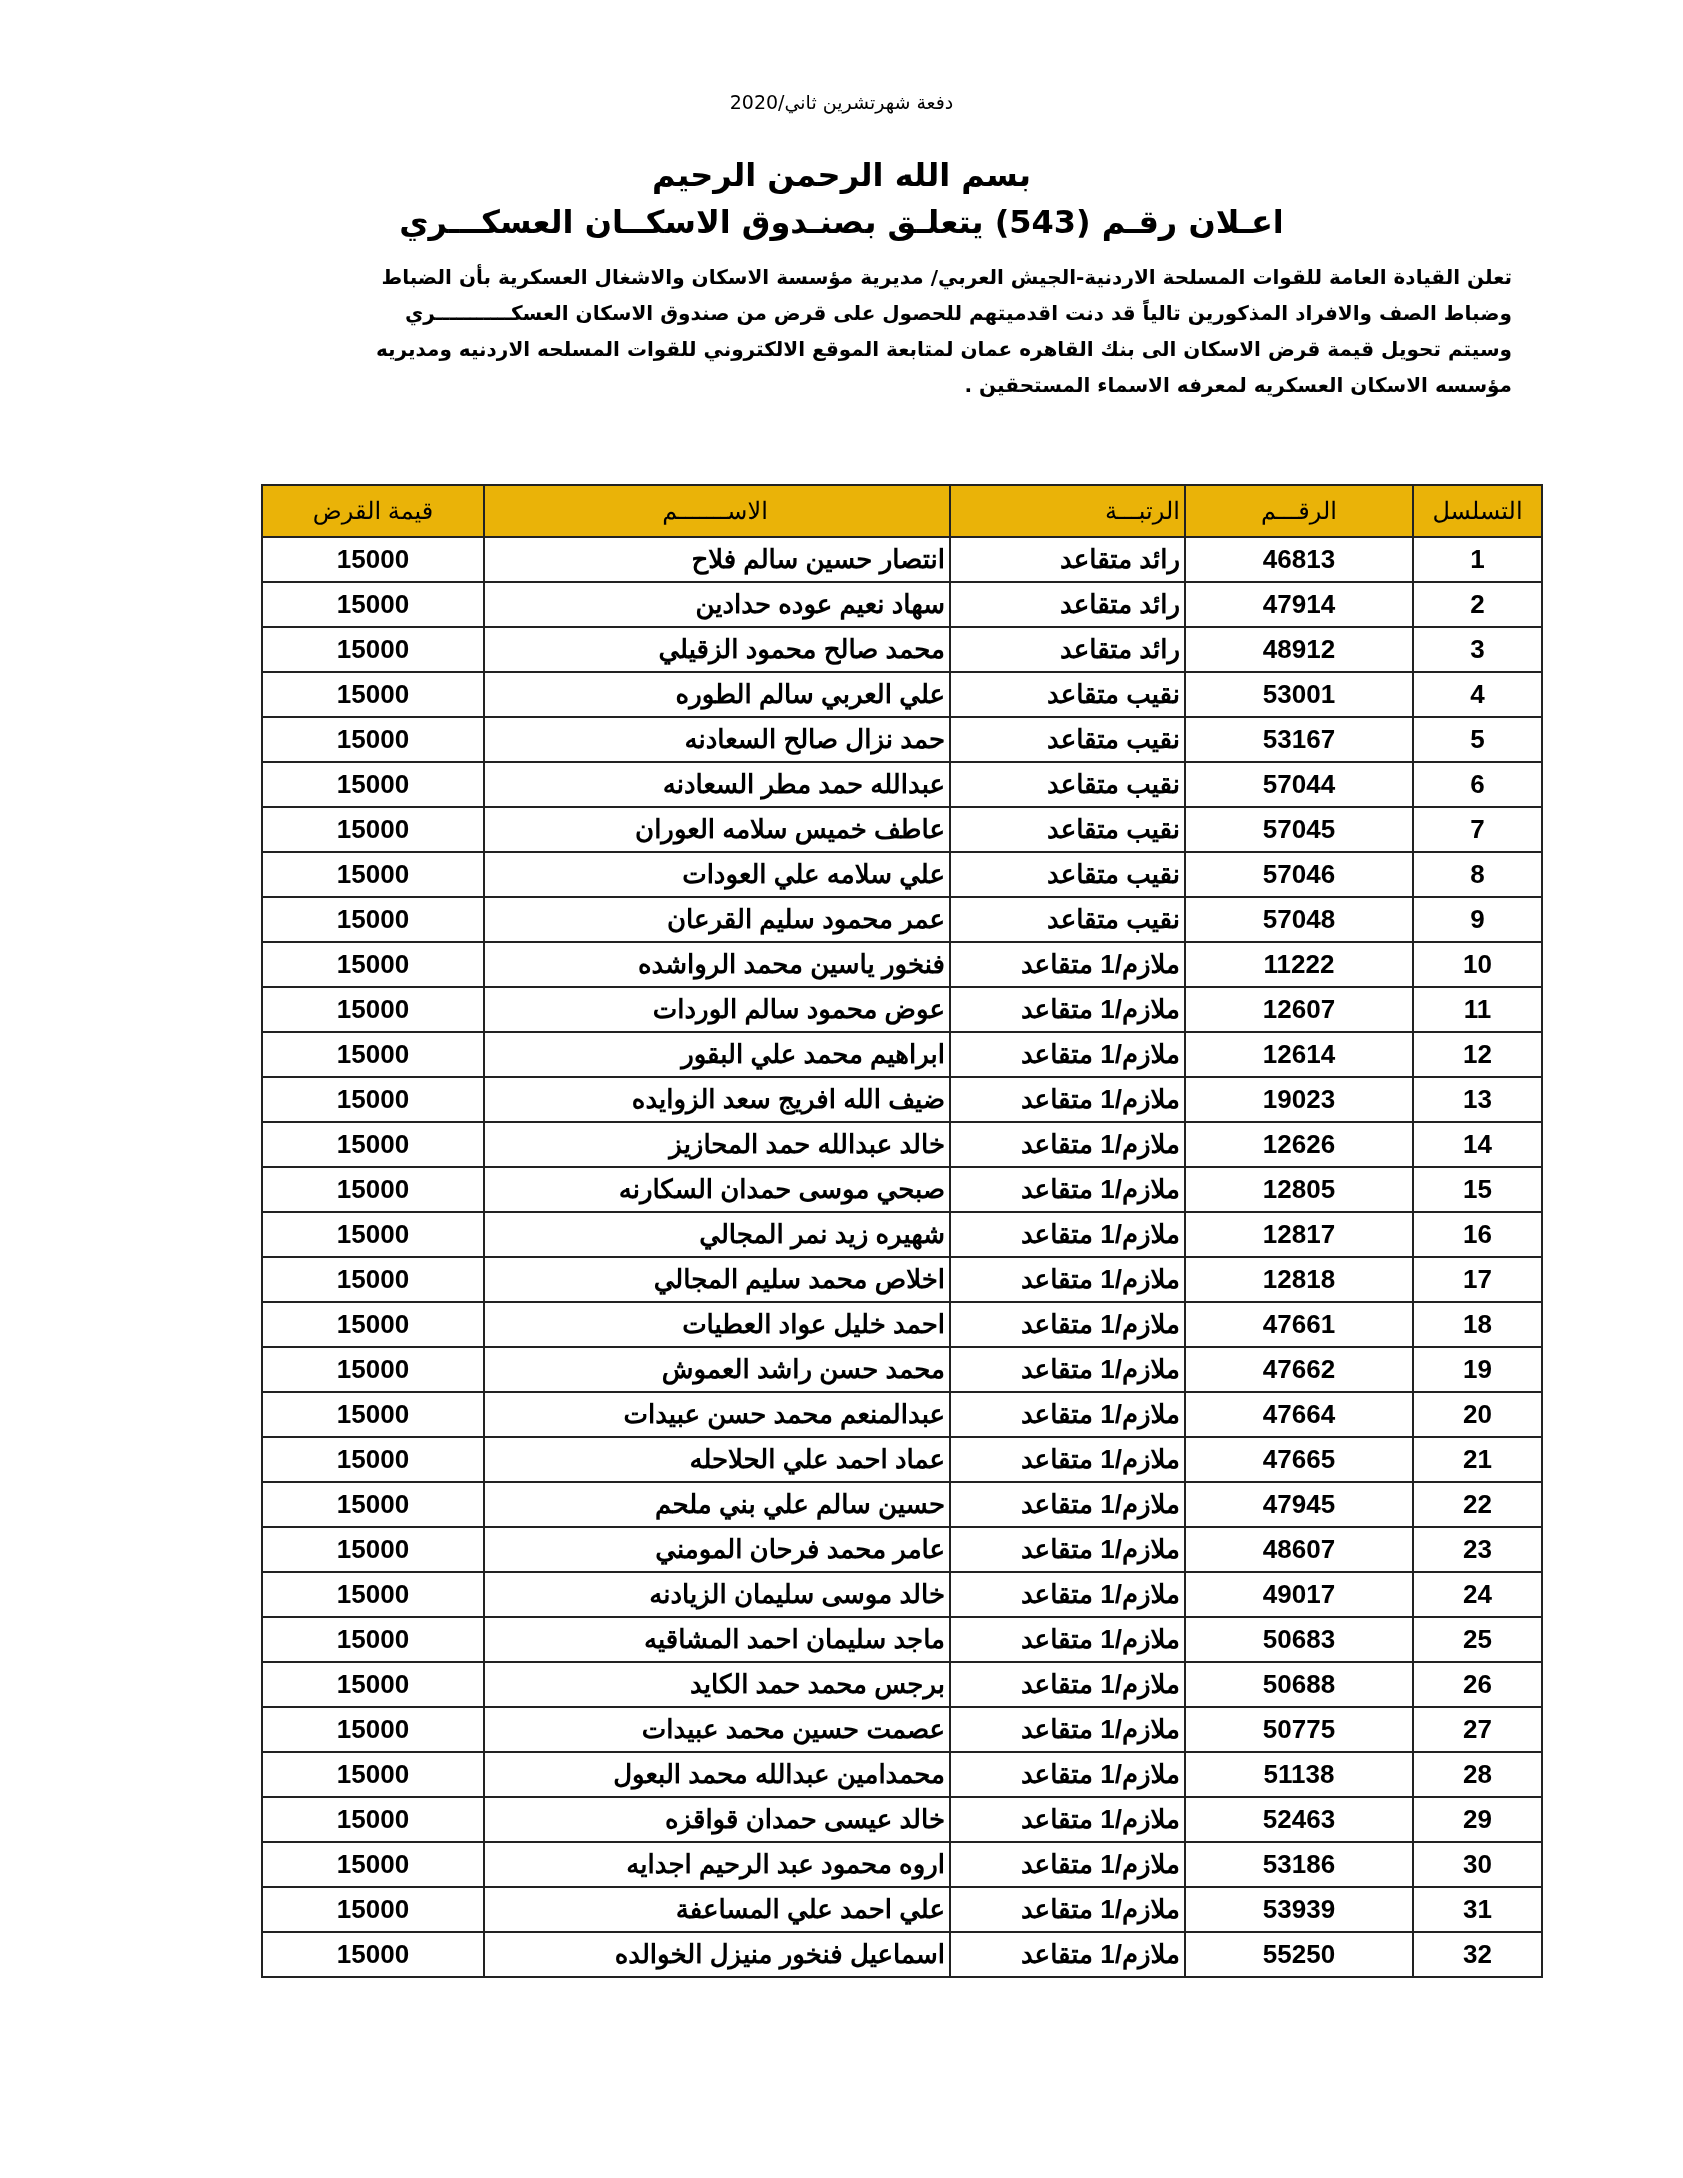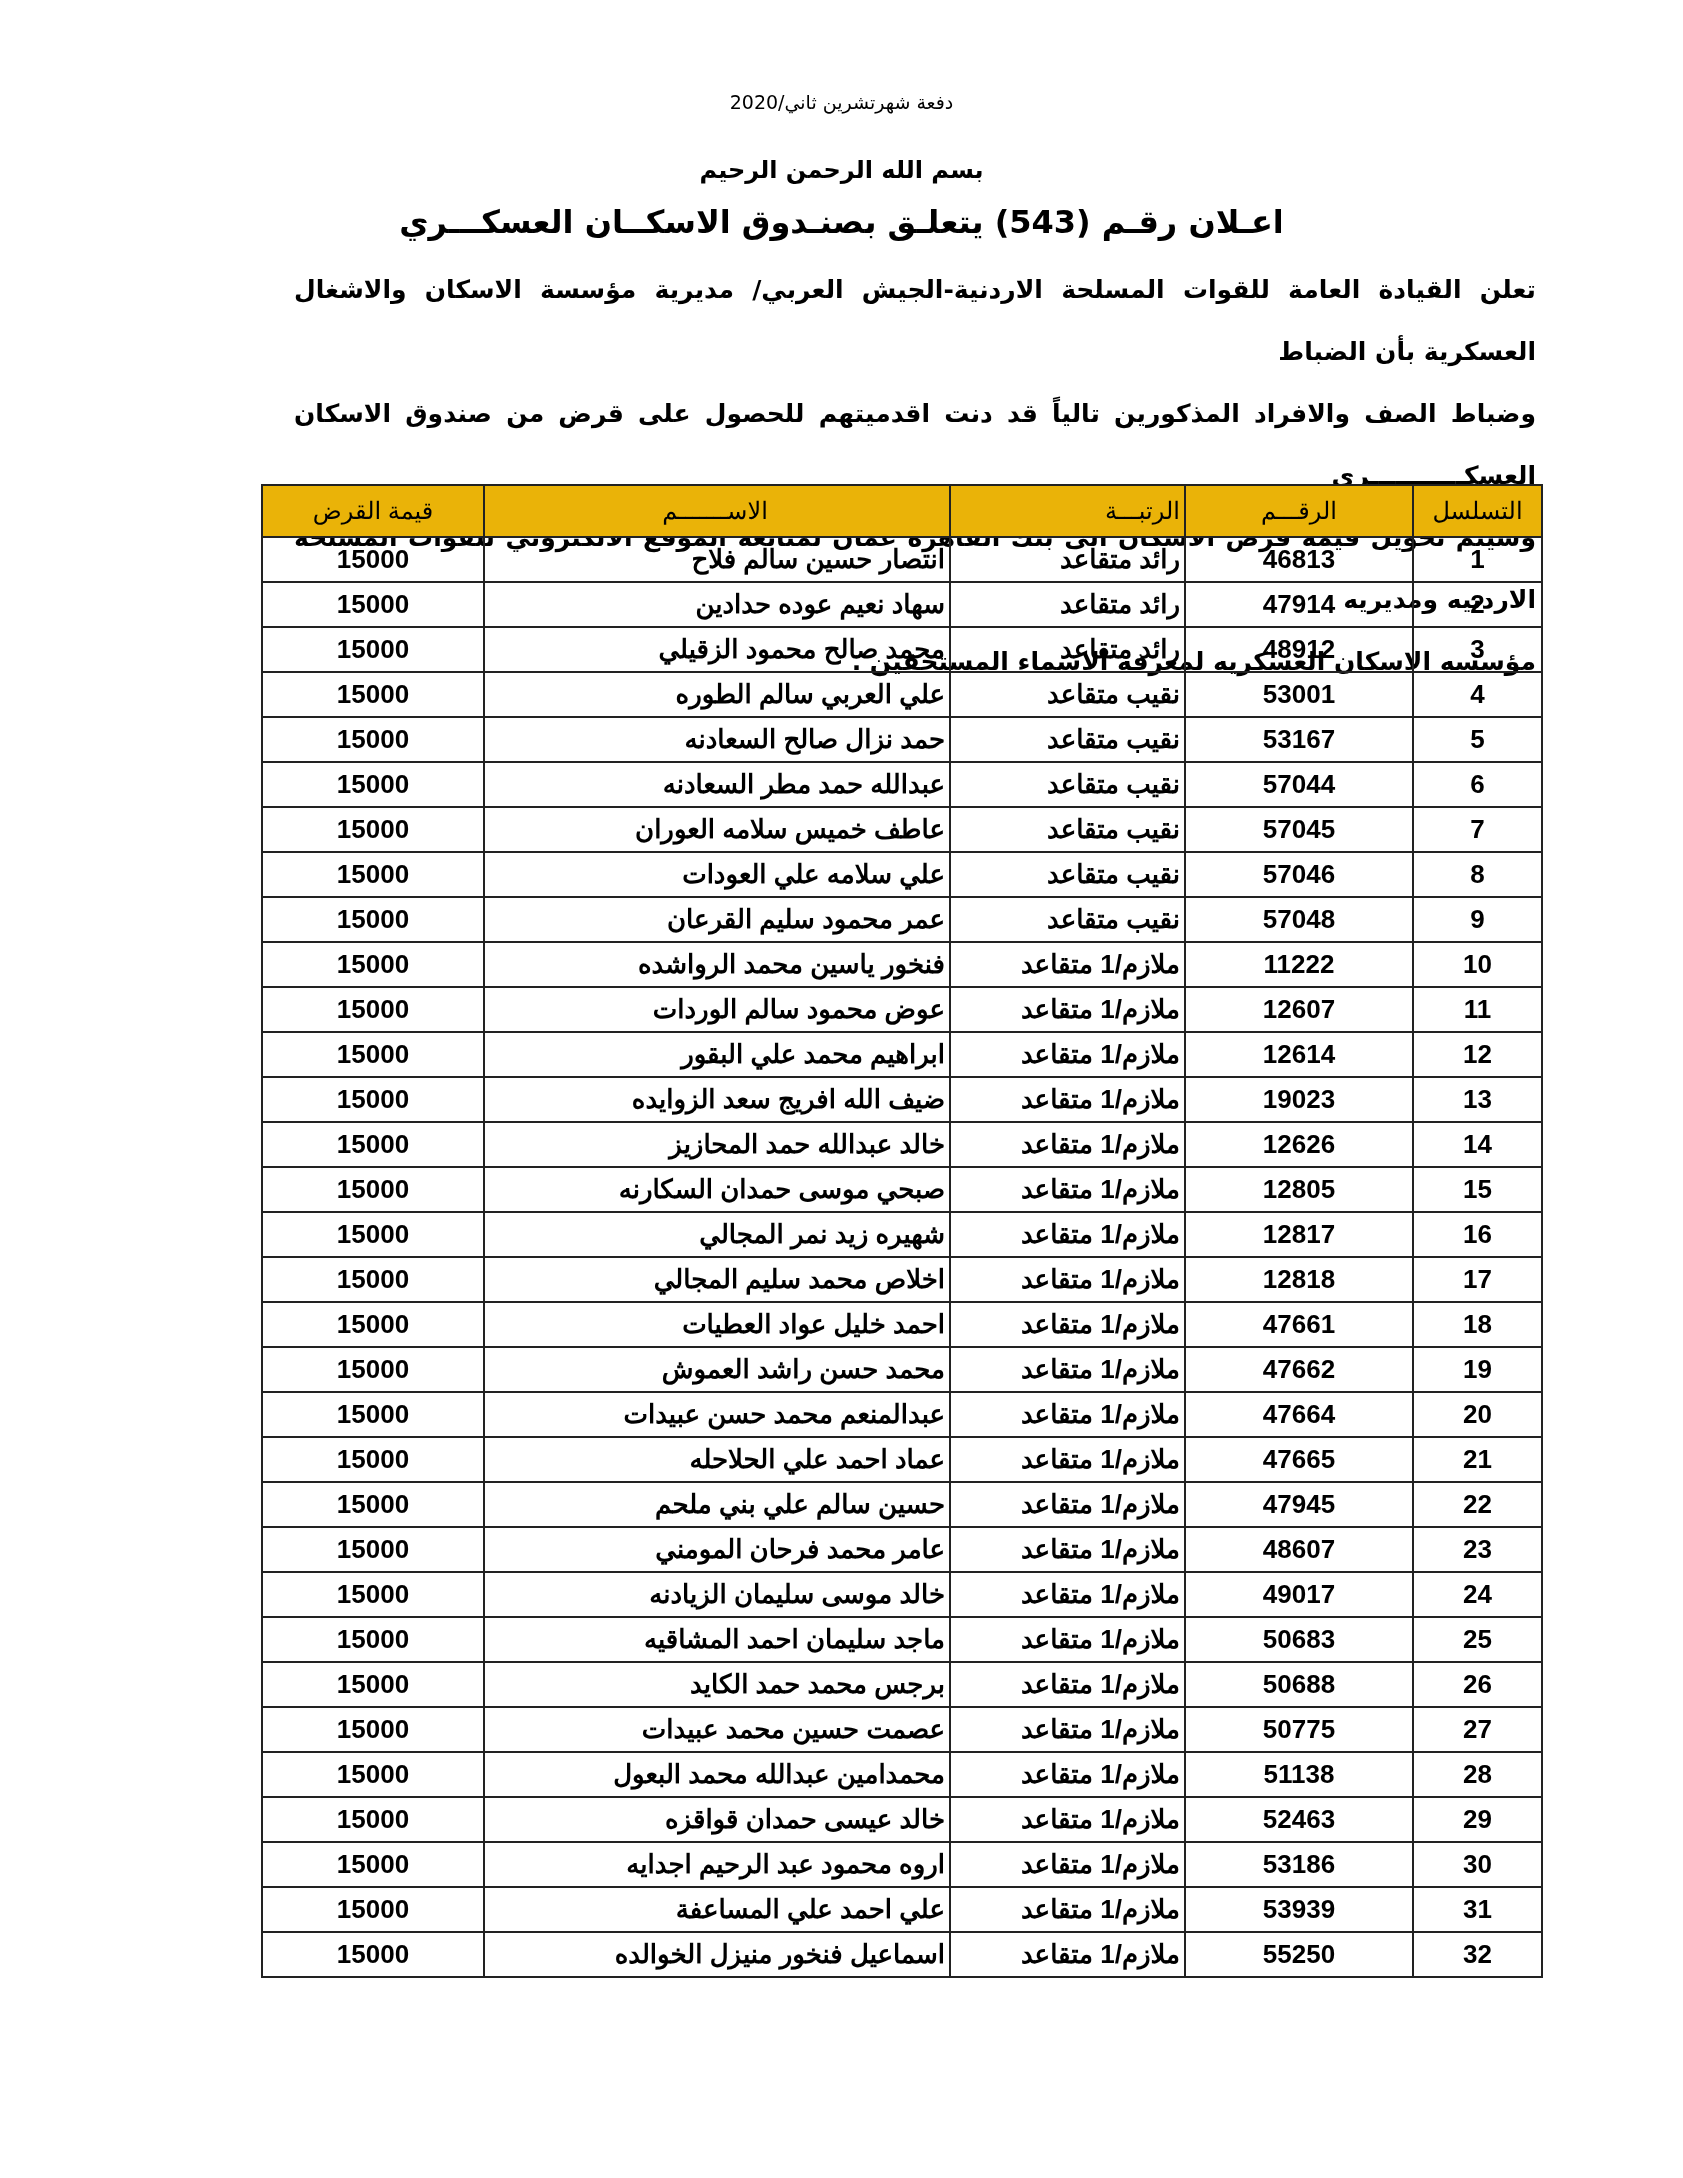--- a/index.html
+++ b/index.html
@@ -7,29 +7,29 @@
       width: 1683px; height: 2178px; position: relative; overflow: hidden;
       font-family: "DejaVu Sans", "Liberation Sans", sans-serif;
       color: #000;
     }
     .batch-label {
       position: absolute; top: 91px; left: 0; width: 1683px; text-align: center;
       font-size: 19px; direction: rtl;
     }
     .basmala {
       position: absolute; top: 156px; left: 0; width: 1683px; text-align: center;
-      font-size: 24px; font-weight: bold;
+      font-size: 32px; font-weight: bold;
     }
     .title {
       position: absolute; top: 203px; left: 0; width: 1683px; text-align: center;
       font-size: 32px; font-weight: bold;
     }
     .intro {
-      position: absolute; top: 259px; left: 294px; width: 1242px;
-      font-size: 25px; font-weight: bold; line-height: 62px; text-align: justify;
+      position: absolute; top: 259px; left: 270px; width: 1242px;
+      font-size: 20px; font-weight: bold; line-height: 36px; text-align: justify;
       direction: rtl;
     }
     .intro p { margin: 0; }
     table.loans {
       position: absolute; top: 484px; left: 261px; width: 1261px;
       border-collapse: collapse; direction: rtl; table-layout: fixed;
     }
     table.loans th, table.loans td {
       border: 2px solid #222; padding: 0; height: 43px;
       font-family: "Liberation Sans", sans-serif;

